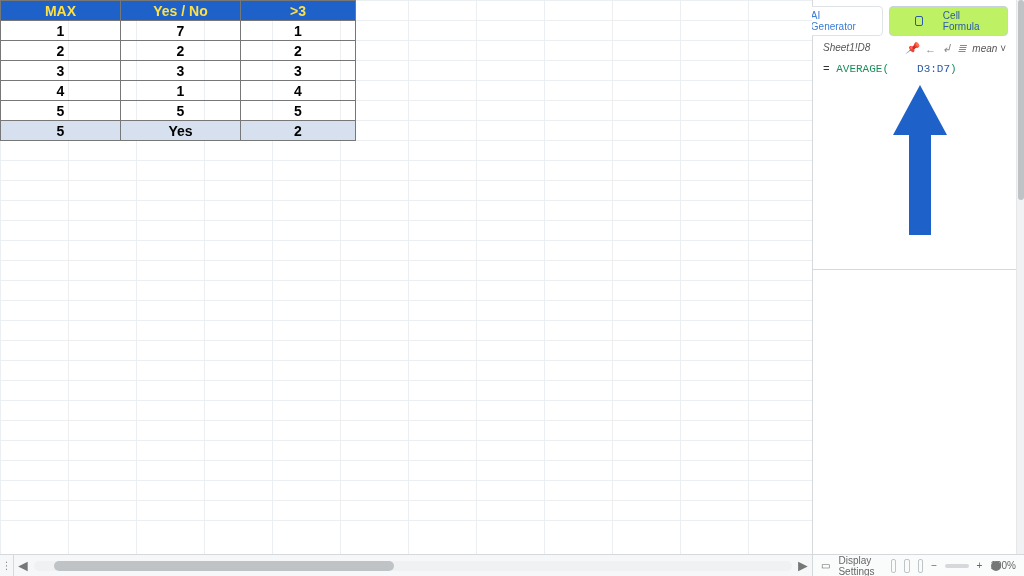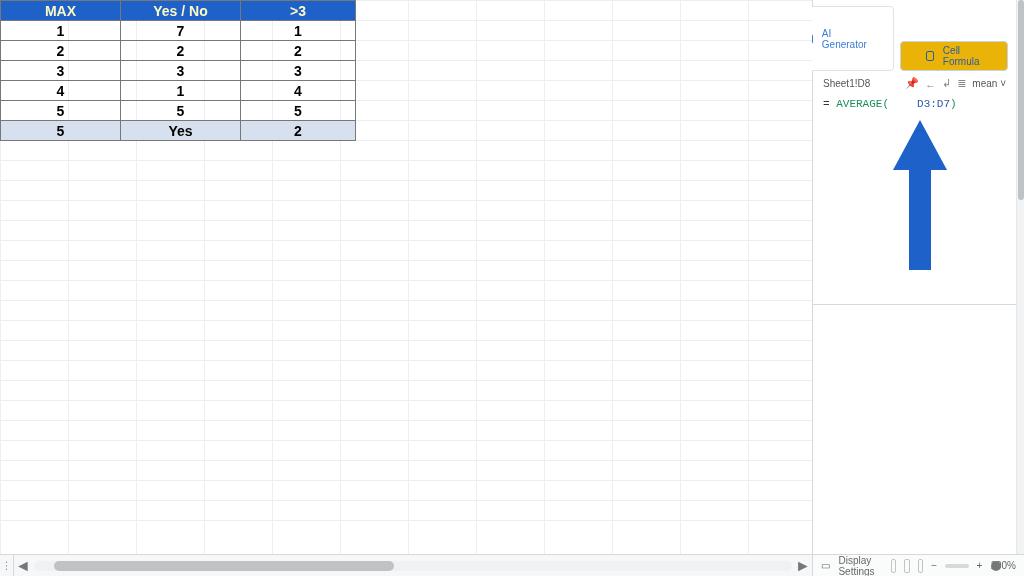--- a/index.html
+++ b/index.html
@@ -5,35 +5,35 @@
   * { box-sizing: border-box; margin: 0; padding: 0; }
   html, body { width: 1024px; height: 576px; font-family: Arial, sans-serif; background: #fff; overflow: hidden; }
   .app { display: flex; width: 100%; height: 100%; }
   .sheet-area { flex: 1; position: relative; background: #fff; display: flex; flex-direction: column; }
   .grid-body { flex: 1; position: relative; overflow: hidden; }
   .grid-bg { position: absolute; inset: 0; }
   .gline-v { position: absolute; top: 0; bottom: 0; width: 1px; background: #eceff2; }
   .gline-h { position: absolute; left: 0; right: 0; height: 1px; background: #eceff2; }
   .data-table { position: absolute; top: 0; left: 0; border-collapse: collapse; }
   .data-table th, .data-table td { border: 1px solid #777; text-align: center; font-size: 14px; font-weight: 700; height: 20px; }
-  .data-table th { background: #1e62c9; color: #fef9c3; }
+  .data-table th { background: #1e62c9; color: #fde047; }
   .col-a { width: 120px; }
   .col-b { width: 120px; }
   .col-c { width: 115px; }
   .hl-row td { background: #d6e0ef; }
   .hscroll { height: 22px; background: #f6f7f8; border-top: 1px solid #d6d9dc; display: flex; align-items: center; position: relative; }
   .h-splitter { width: 14px; height: 100%; border-right: 1px solid #d6d9dc; display:flex; align-items:center; justify-content:center; color:#888; font-size:10px; }
   .h-arrow { width: 18px; height: 100%; display: flex; align-items: center; justify-content: center; color: #777; cursor: pointer; }
   .h-track { flex: 1; height: 10px; background: #f0f1f2; border-radius: 5px; position: relative; margin: 0 2px; }
   .h-thumb { position: absolute; top: 0; left: 20px; width: 340px; height: 10px; background: #c0c3c6; border-radius: 5px; }
   .side-panel { width: 212px; border-left: 1px solid #d6d9dc; display: flex; flex-direction: column; background: #fff; font-size: 11px; color: #333; }
   .sp-tabs { display: flex; gap: 6px; padding: 6px 8px 4px; justify-content: flex-end; }
-  .sp-tab { display: flex; align-items: center; gap: 9px; padding: 3px 25px; border: 1px solid #dfe3e6; border-radius: 4px; font-size: 10px; cursor: pointer; color: #3a7bd5; background: #fff; }
-  .sp-tab.active { background: #eab308; border-color: #c7d2df; color: #2a5ba8; margin-top: 35px; }
-  .sp-ref-row { display: flex; align-items: center; padding: 2px 10px 6px; gap: 20px; }
+  .sp-tab { display: flex; align-items: center; gap: 20px; padding: 3px 25px; border: 1px solid #dfe3e6; border-radius: 4px; font-size: 10px; cursor: pointer; color: #3a7bd5; background: #fff; }
+  .sp-tab.active { background: #bef264; border-color: #c7d2df; color: #2a5ba8; }
+  .sp-ref-row { display: flex; padding: 2px 10px 6px; gap: 20px; font-style: italic; }
   .sp-ref { font-size: 10px; color: #555; flex: 1; }
   .sp-icons { display: flex; gap: 6px; align-items: center; color: #888; font-size: 11px; }
   .sp-icons span { cursor: pointer; }
   .sp-auto { font-size: 10px; color: #555; cursor: pointer; }
   .formula-line { padding: 2px 10px 4px; font-family: "Courier New", monospace; font-size: 11px; color: #333; }
   .fx-eq { color: #333; }
   .fx-fn { color: #1a8f5c; }
   .fx-arg { color: #2a5ba8; padding-left: 28px; }
   .fx-par { color: #1a8f5c; }
   .arrow-zone { flex: 0 0 190px; position: relative; }

